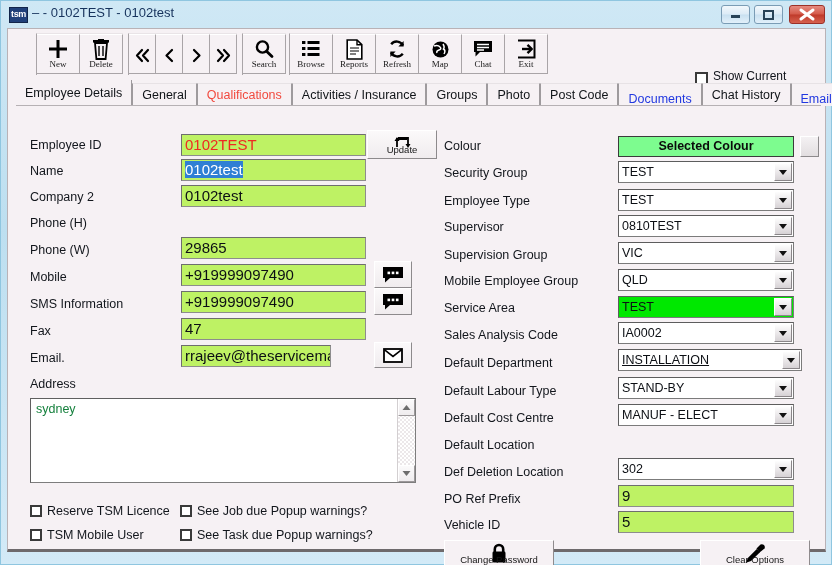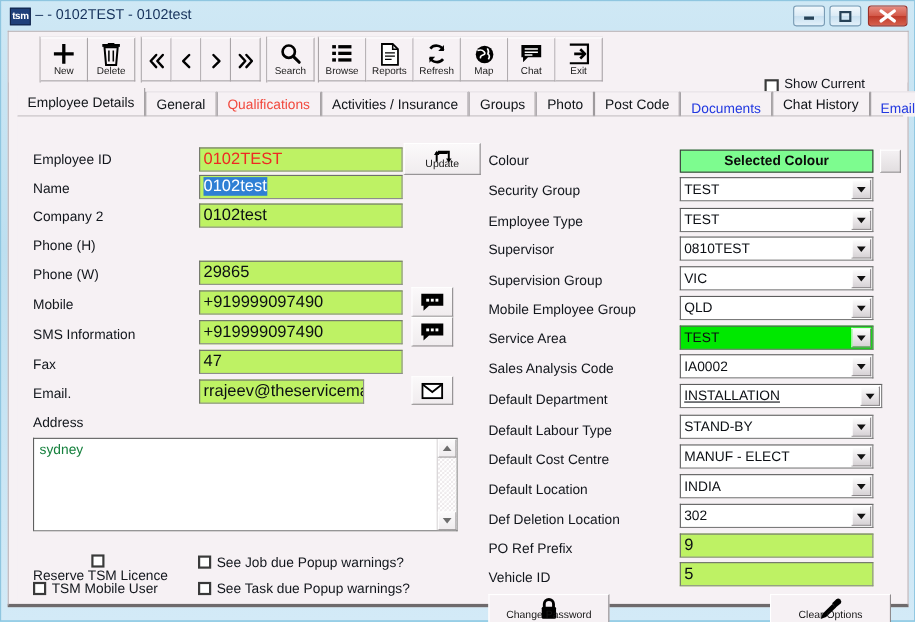--- a/index.html
+++ b/index.html
@@ -74,20 +74,21 @@
     position: absolute; left: 0; top: 0;
     width: 817px; height: 46px;
     background: #f6f1f4;
   }
   .tbgroup {
     position: absolute; top: 4px;
     height: 41px;
     display: flex;
     border-left: 1px solid #a9a4a7;
     border-top: 1px solid #e9e4e7;
+    font-family: Liberation Serif, serif;
   }
   .tbtn {
     position: relative;
     width: 43px; height: 40px;
     box-sizing: border-box;
     border-right: 1px solid #a9a4a7;
     border-top: 1px solid #ffffff;
     border-bottom: 1px solid #a9a4a7;
     background: #f6f1f4;
     display: flex;
@@ -632,21 +633,21 @@
             </svg>
         </div>
         <div class="sb-arrow" id="sb-down">
           <svg width="9" height="7" viewBox="0 0 9 7">
               <path d="M4.5 6 L0.5 1 H8.5 Z" fill="#6d6d6d"></path>
             </svg>
         </div>
       </div>
     </div>
 
-    <div class="chk-row" style="left:22px; top:475px;flex-direction:column;">
+    <div class="chk-row" style="left:22px; top:475px;">
       <span class="cb"></span>
       <span>Reserve TSM Licence</span>
     </div>
     <div class="chk-row" style="left:172px; top:475px;">
       <span class="cb"></span>
       <span>See Job due Popup warnings?</span>
     </div>
     <div class="chk-row" style="left:22px; top:499px;">
       <span class="cb"></span>
       <span>TSM Mobile User</span>
@@ -734,26 +735,20 @@
 
     <div class="flabel" style="left:436px; top:382px;">Default Cost Centre</div>
     <div class="fcombo" style="left:610px; top:375px; width:176px;">
       <span>MANUF - ELECT</span>
       <span class="arrowbox">
           <span class="caret"></span>
         </span>
     </div>
 
     <div class="flabel" style="left:436px; top:409px;">Default Location</div>
-    <div class="fcombo" style="left:610px; top:402px; width:176px;">
-      <span>INDIA</span>
-      <span class="arrowbox">
-          <span class="caret"></span>
-        </span>
-    </div>
 
     <div class="flabel" style="left:436px; top:436px;">Def Deletion Location</div>
     <div class="fcombo" style="left:610px; top:429px; width:176px;">
       <span>302</span>
       <span class="arrowbox">
           <span class="caret"></span>
         </span>
     </div>
 
     <div class="flabel" style="left:436px; top:463px;">PO Ref Prefix</div>

